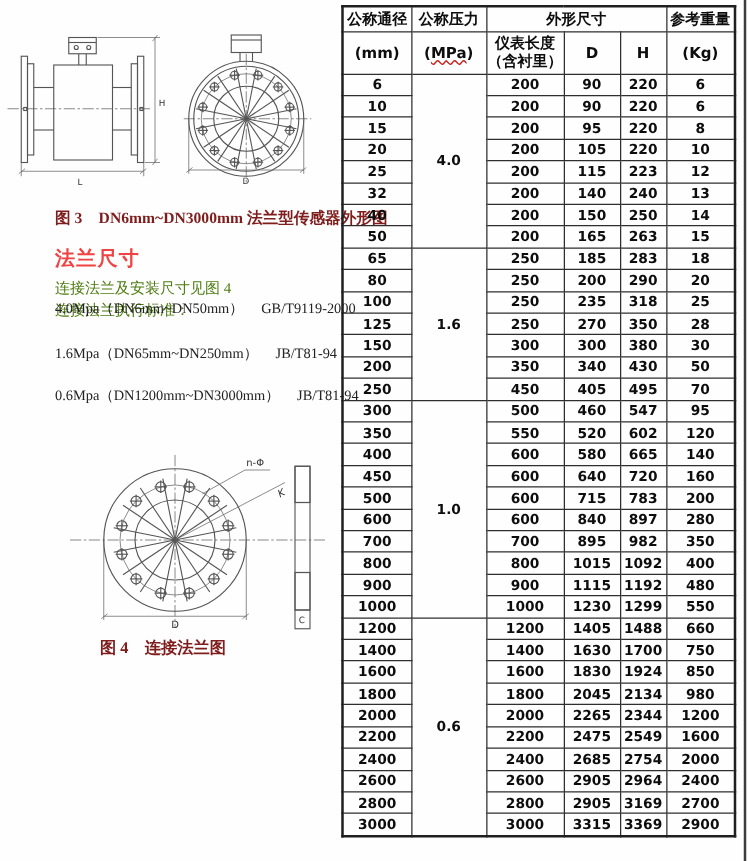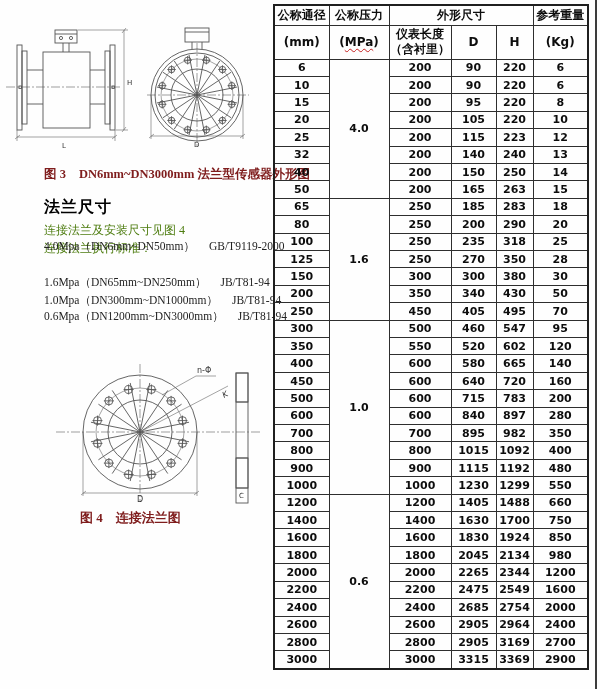--- a/index.html
+++ b/index.html
@@ -6,21 +6,21 @@
   #page{position:relative;width:600px;height:689px;background:#fefefe;overflow:hidden;
         font-family:"Liberation Serif",serif;color:#1a1a1a;}
   .edge-line{position:absolute;top:0;right:3px;width:2px;height:689px;background:#3c3c3c;}
 
   
   .fig-caption{position:absolute;font-weight:700;font-size:12.5px;white-space:nowrap;color:#7f1d1d;}
   #fig3-caption{left:44px;top:166px;}
   #fig4-caption{left:80px;top:509px;font-size:13px;}
   .cap-prefix{margin-right:13px;}
   #flange-heading{position:absolute;left:44px;top:197px;font-size:16px;font-weight:700;
-                  letter-spacing:1px;color:#000000;}
+                  letter-spacing:1px;color:#ef4444;}
   .flange-line{position:absolute;left:44px;font-size:12px;color:#4d7c0f;white-space:nowrap;}
   #flange-line1{top:222px;}
   #flange-line2{top:240px;text-align:right;}
   .std-line{position:absolute;left:44px;font-size:11.5px;color:#222;white-space:nowrap;}
   #std-0{top:239px;} #std-1{top:275px;} #std-2{top:293px;} #std-3{top:309px;}
   .std-std{margin-left:14px;}
 
   
   svg{position:absolute;overflow:visible;}
   #fig3-side{left:6px;top:26px;}
@@ -262,23 +262,20 @@
   <div id="flange-heading">法兰尺寸</div>
   <div id="flange-line1" class="flange-line">连接法兰及安装尺寸见图 4</div>
   <div id="flange-line2" class="flange-line">连接法兰执行标准：</div>
 
   <div id="std-0" class="std-line">
     <span>4.0Mpa（DN6mm~DN50mm）</span><span class="std-std">GB/T9119-2000</span>
   </div>
   <div id="std-1" class="std-line">
     <span>1.6Mpa（DN65mm~DN250mm）</span><span class="std-std">JB/T81-94</span>
   </div>
-  <div id="std-2" class="std-line">
-    <span>1.0Mpa（DN300mm~DN1000mm）</span><span class="std-std">JB/T81-94</span>
-  </div>
   <div id="std-3" class="std-line">
     <span>0.6Mpa（DN1200mm~DN3000mm）</span><span class="std-std">JB/T81-94</span>
   </div>
 
   <div id="fig4-caption" class="fig-caption">
     <span class="cap-prefix">图 4</span><span>连接法兰图</span>
   </div>
 
   <table id="dims-table">
     <colgroup>

